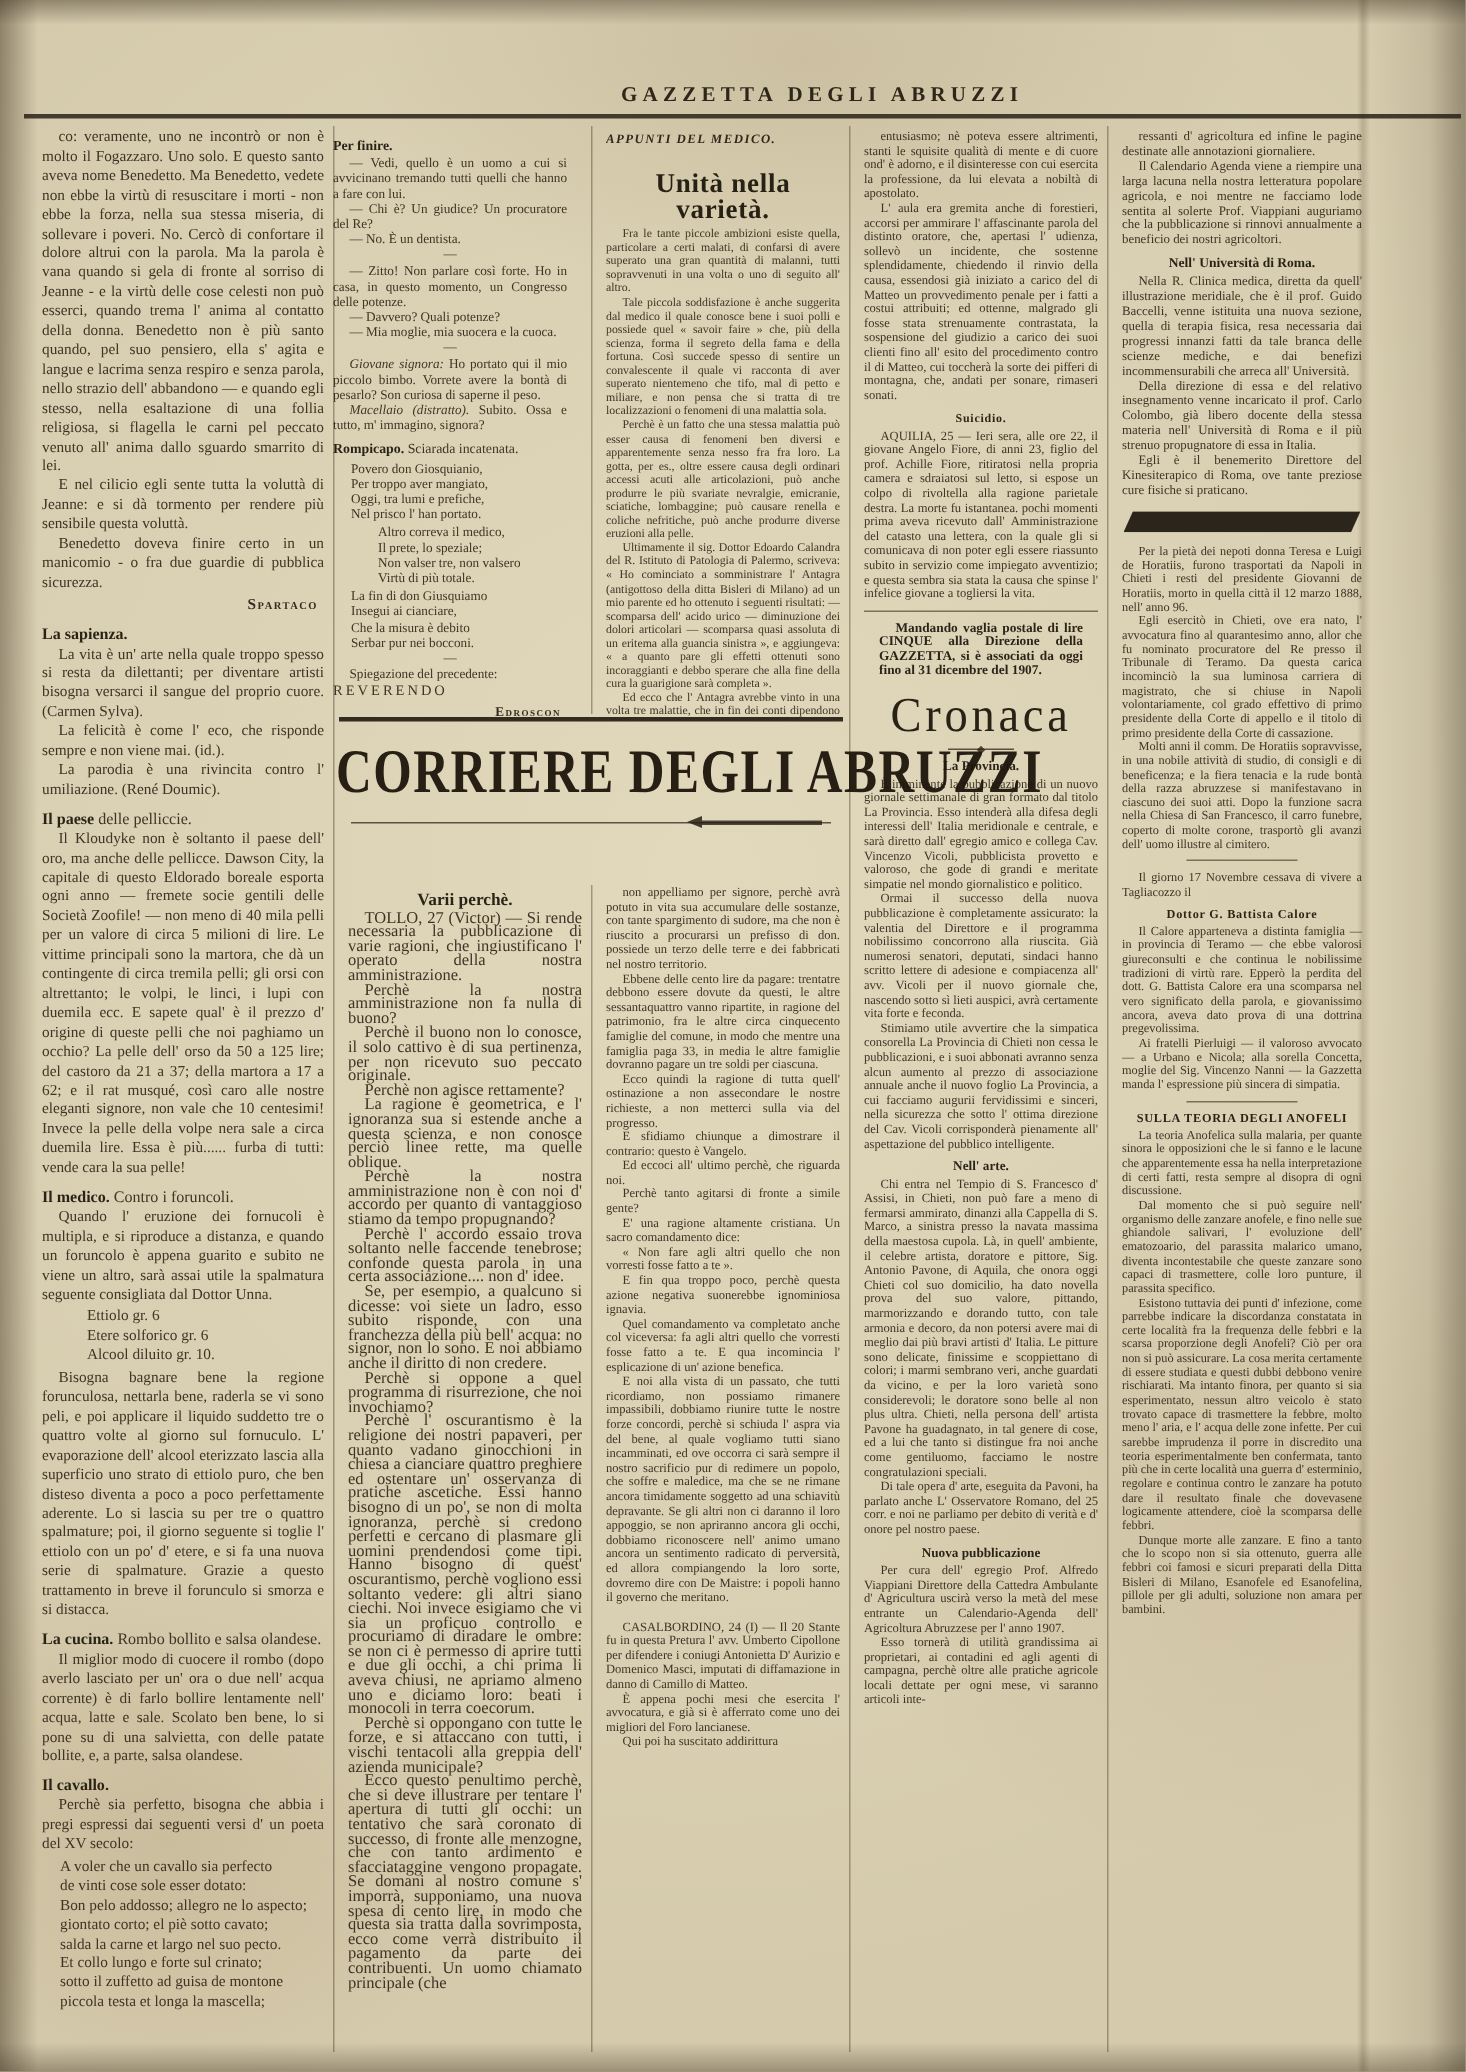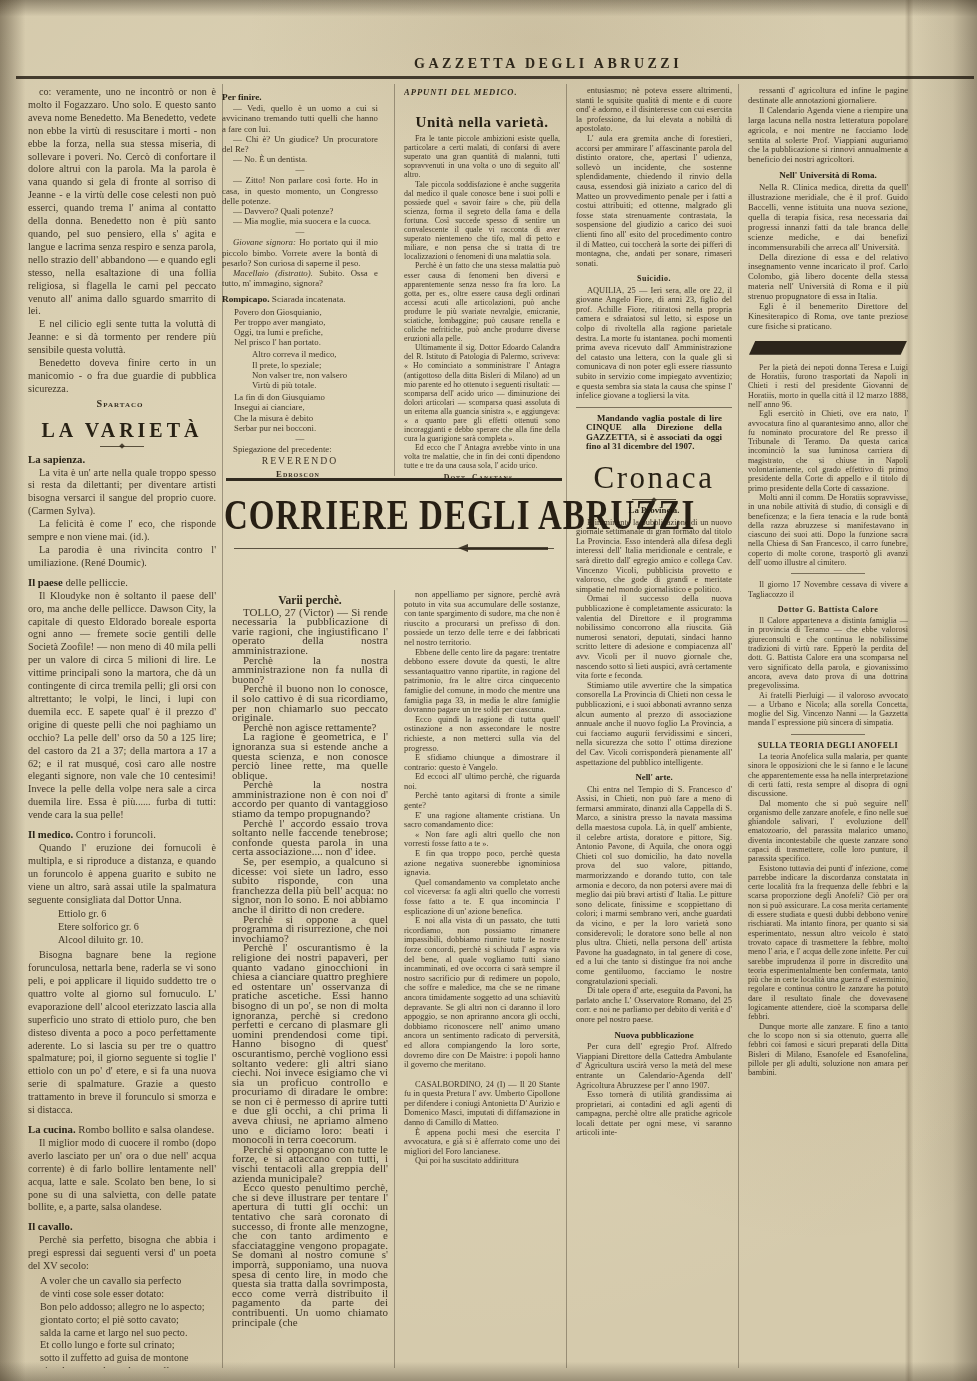--- a/index.html
+++ b/index.html
@@ -31,34 +31,34 @@
   .col5{left:722px;top:2px;width:160px;height:1168px;font-size:8.6px;line-height:9.9px;}
   .col5f{left:722px;top:1176px;width:160px;height:106px;font-size:9px;line-height:11px;overflow:hidden;}
   .col p{margin:0;text-indent:11px;}
   p.headp{margin:6px 0 1px;text-indent:0;font-size:1.05em;}
   p.headp b{color:rgba(32,25,14,.95);}
   p.hc{margin:6px 0 2px;text-indent:0;text-align:center;font-weight:bold;color:rgba(32,25,14,.95);font-size:1.05em;}
   p.hc.sm{font-size:.95em;letter-spacing:.5px;}
   p.hi{margin:2px 0 17px;text-indent:0;font-style:italic;font-weight:bold;letter-spacing:1px;font-size:1.08em;color:rgba(32,25,14,.92);}
   .ti-wrap{margin:7px 0 3px;}
   .ti{text-align:center;font-weight:bold;color:rgba(30,23,12,.95);text-indent:0;}
-  .ti.lg{font-size:15px;line-height:17px;letter-spacing:.5px;}
+  .ti.lg{font-size:18px;line-height:17px;letter-spacing:.5px;}
   .ti.xl{font-size:20px;line-height:24px;letter-spacing:4px;}
   .ti.xxl{font-size:31px;line-height:36px;letter-spacing:2.5px;font-weight:normal;transform:scaleY(1.05);}
   .orn{width:44px;margin:4px auto 4px;border-top:1px solid rgba(45,36,22,.75);position:relative;}
   .orn::after{content:'';position:absolute;top:-2.5px;left:50%;width:4px;height:4px;background:rgba(45,36,22,.8);transform:translateX(-50%) rotate(45deg);}
   .verse{margin:2px 0 2px 12px;text-align:left;}
   .verse.ind2{margin-left:30px;}
   .verse div{text-indent:0;}
-  p.sig{text-align:center;font-variant:small-caps;letter-spacing:1px;text-indent:0;margin:2px 4px 3px 0;font-weight:bold;color:rgba(36,28,16,.92);}
+  p.sig{text-align:right;font-variant:small-caps;letter-spacing:1px;text-indent:0;margin:2px 4px 3px 0;font-weight:bold;color:rgba(36,28,16,.92);}
   .dashsep{text-align:center;line-height:7px;margin:2px 0;}
   .hr{border-top:1px solid rgba(55,45,30,.6);margin:6px auto;width:100%;}
   .blackbar{height:14px;background:rgba(30,24,15,.93);clip-path:polygon(4% 0,100% 0,96% 100%,0 100%);margin:9px 1px 8px;}
   p.bnotice{font-weight:bold;margin:4px 10px;color:rgba(32,25,14,.95);font-size:1.06em;}
-  p.cline{text-align:center;text-indent:0;margin:2px 0;}
+  p.cline{text-align:left;text-indent:0;margin:2px 0;}
   p.cline.caps{letter-spacing:2px;font-size:1.1em;}
   p.sm{font-size:8.2px;line-height:9.3px;}
   p.sigc{text-align:center;text-indent:0;margin:3px 0;}
   p.sigc b{color:rgba(32,25,14,.95);}
   p.sigc i{font-weight:normal;}
   .masthead{position:absolute;left:198px;top:394px;width:340px;height:110px;z-index:3;}
   .mh-rule{height:3px;background:rgba(30,24,16,.9);margin:0 2px 12px;}
   .mh-title{text-align:center;font-weight:bold;font-size:33px;letter-spacing:1px;color:rgba(28,21,11,.95);
     transform:scaleY(1.25);transform-origin:top center;white-space:nowrap;font-family:"Liberation Serif",serif;}
   .mh-deco{position:relative;margin:18px 10px 0;border-top:1px solid rgba(40,32,20,.72);height:6px;}
@@ -77,24 +77,20 @@
     <div class="vrule v2a"></div>
     <div class="vrule v2b"></div>
     <div class="vrule v3"></div>
     <div class="vrule v4"></div>
 
     <div class="col col1">
         <p>co: veramente, uno ne incontrò or non è molto il Fogazzaro. Uno solo. E questo santo aveva nome Benedetto. Ma Benedetto, vedete non ebbe la virtù di resuscitare i morti - non ebbe la forza, nella sua stessa miseria, di sollevare i poveri. No. Cercò di confortare il dolore altrui con la parola. Ma la parola è vana quando si gela di fronte al sorriso di Jeanne - e la virtù delle cose celesti non può esserci, quando trema l' anima al contatto della donna. Benedetto non è più santo quando, pel suo pensiero, ella s' agita e langue e lacrima senza respiro e senza parola, nello strazio dell' abbandono — e quando egli stesso, nella esaltazione di una follia religiosa, si flagella le carni pel peccato venuto all' anima dallo sguardo smarrito di lei.</p>
         <p>E nel cilicio egli sente tutta la voluttà di Jeanne: e si dà tormento per rendere più sensibile questa voluttà.</p>
         <p>Benedetto doveva finire certo in un manicomio - o fra due guardie di pubblica sicurezza.</p>
         <p class="sig">Spartaco</p>
-        <div class="ti-wrap">
-          <div class="ti xl">LA VARIETÀ</div>
-          <div class="orn"></div>
-        </div>
         <p class="headp"><b>La sapienza.</b></p>
         <p>La vita è un' arte nella quale troppo spesso si resta da dilettanti; per diventare artisti bisogna versarci il sangue del proprio cuore. (Carmen Sylva).</p>
         <p>La felicità è come l' eco, che risponde sempre e non viene mai. (id.).</p>
         <p>La parodia è una rivincita contro l' umiliazione. (René Doumic).</p>
         <p class="headp"><b>Il paese</b> delle pelliccie.</p>
         <p>Il Kloudyke non è soltanto il paese dell' oro, ma anche delle pellicce. Dawson City, la capitale di questo Eldorado boreale esporta ogni anno — fremete socie gentili delle Società Zoofile! — non meno di 40 mila pelli per un valore di circa 5 milioni di lire. Le vittime principali sono la martora, che dà un contingente di circa tremila pelli; gli orsi con altrettanto; le volpi, le linci, i lupi con duemila ecc. E sapete qual' è il prezzo d' origine di queste pelli che noi paghiamo un occhio? La pelle dell' orso da 50 a 125 lire; del castoro da 21 a 37; della martora a 17 a 62; e il rat musqué, così caro alle nostre eleganti signore, non vale che 10 centesimi! Invece la pelle della volpe nera sale a circa duemila lire. Essa è più...... furba di tutti: vende cara la sua pelle!</p>
         <p class="headp"><b>Il medico.</b> Contro i foruncoli.</p>
         <p>Quando l' eruzione dei fornucoli è multipla, e si riproduce a distanza, e quando un foruncolo è appena guarito e subito ne viene un altro, sarà assai utile la spalmatura seguente consigliata dal Dottor Unna.</p>
         <div class="verse ind2">
           <div>Ettiolo gr. 6</div>
@@ -169,21 +165,21 @@
     <div class="masthead">
       <div class="mh-rule"></div>
       <div class="mh-title">CORRIERE DEGLI ABRUZZI</div>
       <div class="mh-deco"></div>
     </div>
 
     <div class="col col2b">
         <p class="hc">Varii perchè.</p>
         <p>TOLLO, 27 (Victor) — Si rende necessaria la pubblicazione di varie ragioni, che ingiustificano l' operato della nostra amministrazione.</p>
         <p>Perchè la nostra amministrazione non fa nulla di buono?</p>
-        <p>Perchè il buono non lo conosce, il solo cattivo è di sua ricordiamo, per non chiamarlo suo peccato originale.</p>
+        <p>Perchè il buono non lo conosce, il solo cattivo è di sua pertinenza, per non ricevuto suo peccato originale.</p>
         <p>Perchè non agisce rettamente?</p>
         <p>La ragione è geometrica, e l' ignoranza sua si estende anche a questa scienza, e non conosce perciò linee rette, ma quelle oblique.</p>
         <p>Perchè la nostra amministrazione non è con noi d' accordo per quanto di vantaggioso stiamo da tempo propugnando?</p>
         <p>Perchè l' accordo essaio trova soltanto nelle faccende tenebrose; confonde questa parola in una certa associazione.... non d' idee.</p>
         <p>Se, per esempio, a qualcuno si dicesse: voi siete un ladro, esso subito risponde, con una franchezza della più bell' acqua: no signor, non lo sono. E noi abbiamo anche il diritto di non credere.</p>
         <p>Perchè si oppone a quel programma di risurrezione, che noi invochiamo?</p>
         <p>Perchè l' oscurantismo è la religione dei nostri papaveri, per quanto vadano ginocchioni in chiesa a cianciare quattro preghiere ed ostentare un' osservanza di pratiche ascetiche. Essi hanno bisogno di un po', se non di molta ignoranza, perchè si credono perfetti e cercano di plasmare gli uomini prendendosi come tipi. Hanno bisogno di quest' oscurantismo, perchè vogliono essi soltanto vedere: gli altri siano ciechi. Noi invece esigiamo che vi sia un proficuo controllo e procuriamo di diradare le ombre: se non ci è permesso di aprire tutti e due gli occhi, a chi prima li aveva chiusi, ne apriamo almeno uno e diciamo loro: beati i monocoli in terra coecorum.</p>
         <p>Perchè si oppongano con tutte le forze, e si attaccano con tutti, i vischi tentacoli alla greppia dell' azienda municipale?</p>
         <p>Ecco questo penultimo perchè, che si deve illustrare per tentare l' apertura di tutti gli occhi: un tentativo che sarà coronato di successo, di fronte alle menzogne, che con tanto ardimento e sfacciataggine vengono propagate. Se domani al nostro comune s' imporrà, supponiamo, una nuova spesa di cento lire, in modo che questa sia tratta dalla sovrimposta, ecco come verrà distribuito il pagamento da parte dei contribuenti. Un uomo chiamato principale (che</p>
       </div>

